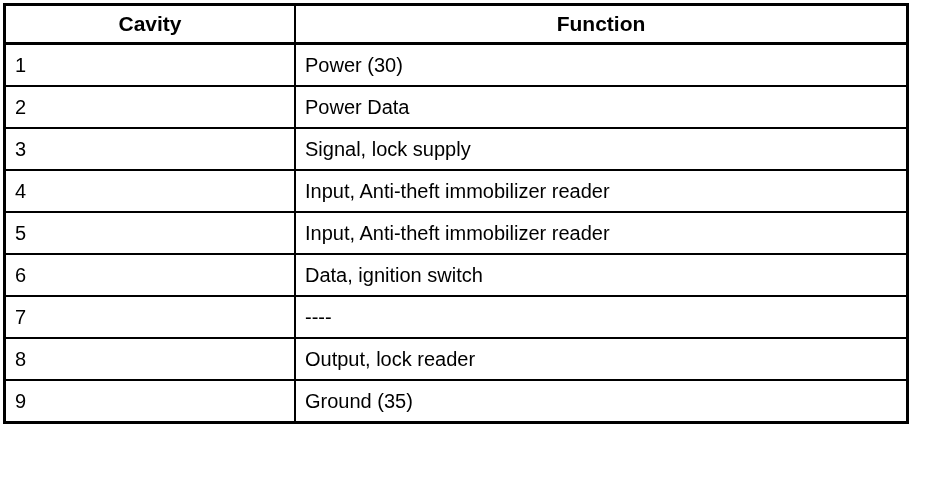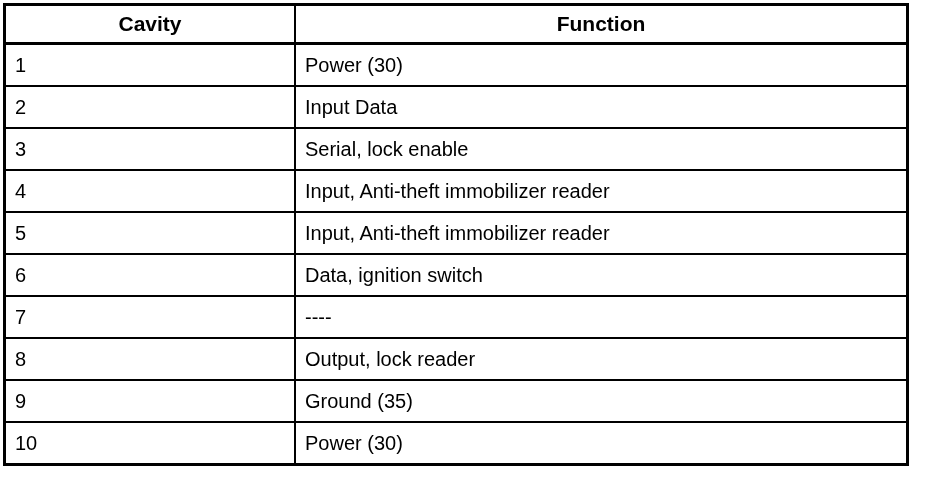--- a/index.html
+++ b/index.html
@@ -66,26 +66,26 @@
       </tr>
     </thead>
     <tbody id="table-body">
     <tr>
       <td class="col-cavity">1</td>
       <td class="col-function">Power (30)</td>
     </tr>
 
     <tr>
       <td class="col-cavity">2</td>
-      <td class="col-function">Input Data</td>
+      <td class="col-function">Power Data</td>
     </tr>
 
     <tr>
       <td class="col-cavity">3</td>
-      <td class="col-function">Serial, lock enable</td>
+      <td class="col-function">Signal, lock supply</td>
     </tr>
 
     <tr>
       <td class="col-cavity">4</td>
       <td class="col-function">Input, Anti-theft immobilizer reader</td>
     </tr>
 
     <tr>
       <td class="col-cavity">5</td>
       <td class="col-function">Input, Anti-theft immobilizer reader</td>
@@ -104,20 +104,16 @@
     <tr>
       <td class="col-cavity">8</td>
       <td class="col-function">Output, lock reader</td>
     </tr>
 
     <tr>
       <td class="col-cavity">9</td>
       <td class="col-function">Ground (35)</td>
     </tr>
 
-    <tr>
-      <td class="col-cavity">10</td>
-      <td class="col-function">Power (30)</td>
-    </tr>
   </tbody>
   </table>
 
 </div>
 
 </body></html>

